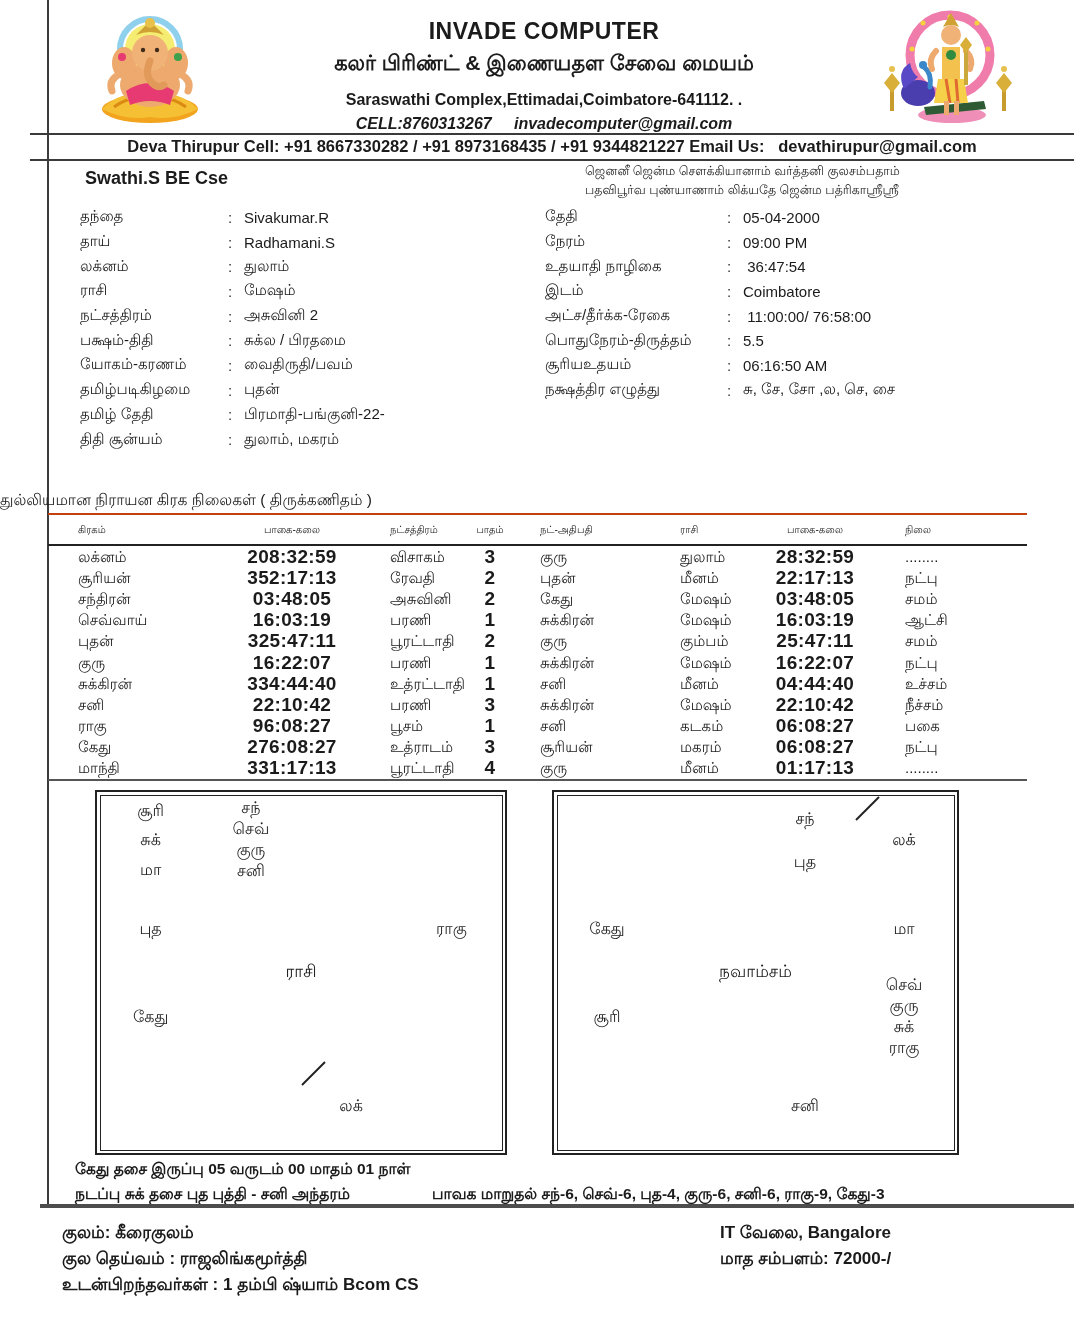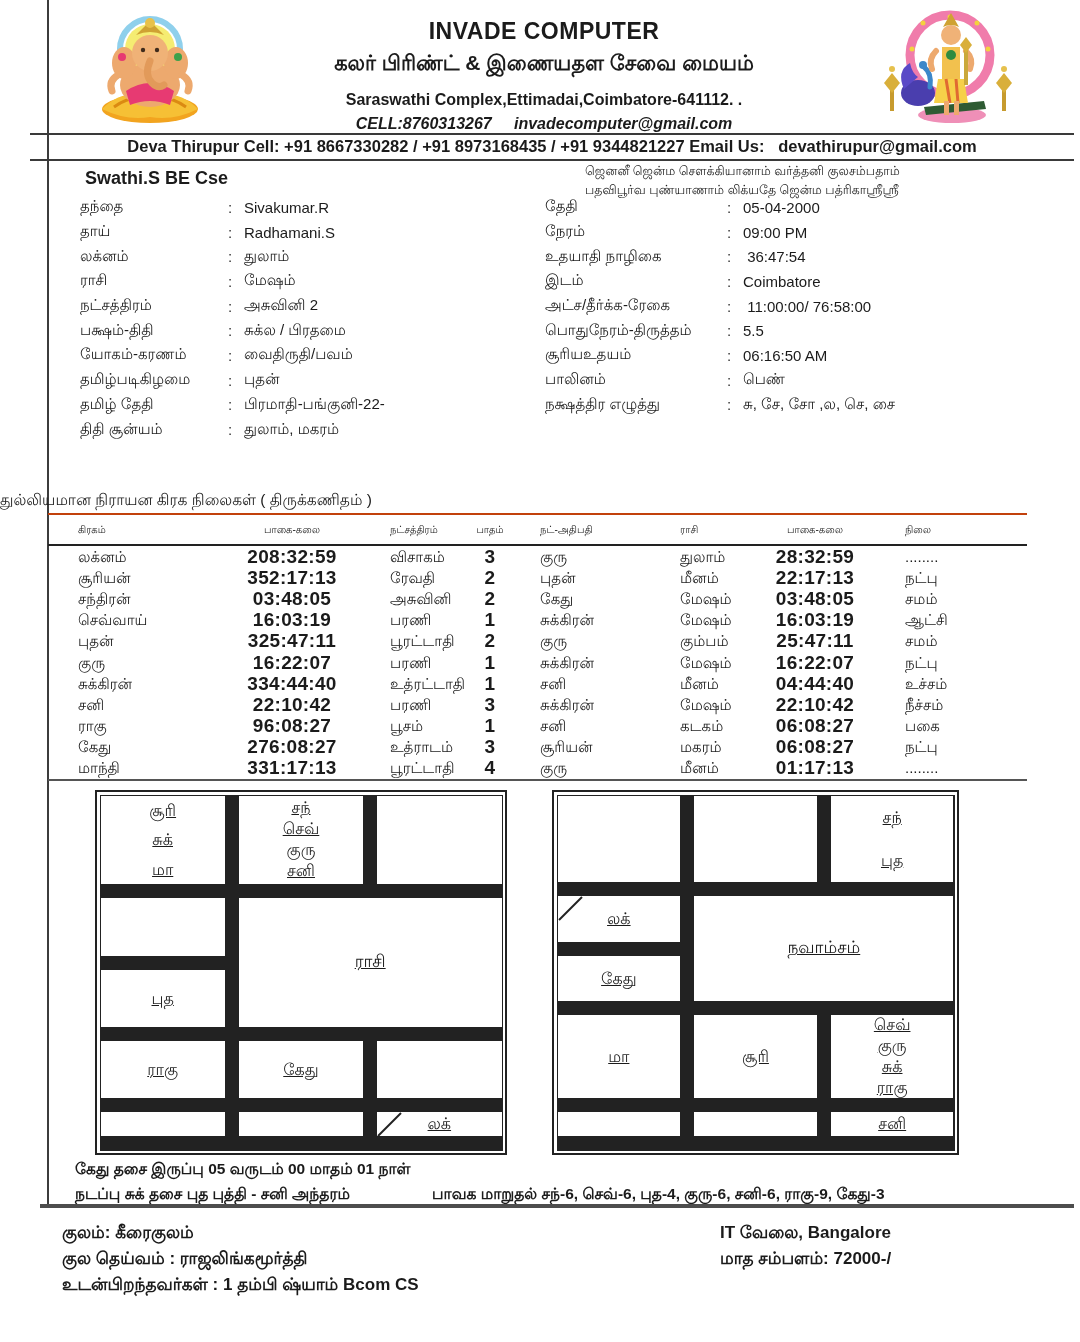--- a/index.html
+++ b/index.html
@@ -22,21 +22,21 @@
   .h-cell{font-size:16px;font-weight:bold;margin-top:6px;font-style:italic;}
 
   #contact-strip{position:absolute;left:30px;right:6px;top:133px;
      border-top:2px solid #3a3a3a;border-bottom:2px solid #3a3a3a;
      text-align:center;font-size:16.5px;font-weight:600;padding:2px 0 3px 0;}
 
   #person-name{position:absolute;left:85px;top:168px;font-size:18px;font-weight:600;}
   #blessing{position:absolute;left:585px;top:162px;font-size:12.5px;line-height:1.55;color:#222;}
 
   
-  .details-col{position:absolute;top:195px;}
+  .details-col{position:absolute;top:205px;}
   #details-left{left:80px;width:450px;}
   #details-right{left:545px;width:480px;}
   .d-row{display:flex;height:24.7px;align-items:center;font-size:15px;}
   #details-left .d-label{width:148px;flex:none;}
   #details-right .d-label{width:182px;flex:none;}
   .d-colon{width:16px;flex:none;color:#333;}
   .d-colon::before{content:":";}
   .d-value{flex:1;white-space:pre;}
 
   #yoga-line{position:absolute;left:78px;right:60px;top:468px;font-size:15px;}
@@ -55,22 +55,22 @@
   .c6{padding-left:20px;}
   .c8{padding-left:35px;}
   .num{font-weight:bold;font-size:19px;letter-spacing:.3px;}
 
   
   .chart{position:absolute;top:790px;height:365px;border:2px solid #222;background:#fff;
          padding:2.5px;box-sizing:border-box;}
   #rasi-chart{left:95px;width:412px;}
   #navamsa-chart{left:552px;width:407px;}
   .chart-grid{display:grid;width:100%;height:100%;box-sizing:border-box;
-      grid-template-columns:repeat(3,1fr);grid-template-rows:repeat(4,1fr);
-      background:#222;gap:14px;border:1.5px solid #222;text-decoration:underline;}
+      grid-template-columns:repeat(4,1fr);grid-template-rows:repeat(4,1fr);
+      background:#222;gap:0;border:1.5px solid #222;}
   .cc{background:#fff;position:relative;display:flex;align-items:center;justify-content:center;
       text-align:center;font-size:16px;color:#1d1d1d;}
   .cc .txt{white-space:pre-line;line-height:1.45;}
   .cc.lh18 .txt{line-height:1.85;}
   .cc.lh135 .txt{line-height:1.3;}
   .cc.lh275 .txt{line-height:2.7;}
   .chart-center{background:#fff;grid-column:2/4;grid-row:2/4;display:flex;
       align-items:center;justify-content:center;font-size:17px;}
   .diag{position:absolute;left:0;top:0;width:26px;height:26px;}
 
@@ -278,25 +278,20 @@
         <span class="d-value">5.5</span>
       </div>
 
       <div class="d-row">
         <span class="d-label">சூரியஉதயம்</span>
         <span class="d-colon"></span>
         <span class="d-value">06:16:50 AM</span>
       </div>
 
 
-      <div class="d-row">
-        <span class="d-label">பாலினம்</span>
-        <span class="d-colon"></span>
-        <span class="d-value">பெண்</span>
-      </div>
 
       <div class="d-row">
         <span class="d-label">நக்ஷத்திர எழுத்து</span>
         <span class="d-colon"></span>
         <span class="d-value">சு, சே, சோ ,ல, செ, சை</span>
       </div>
     </div>
 
   <div id="table-title">துல்லியமான நிராயன கிரக நிலைகள் ( திருக்கணிதம் )</div>
 

